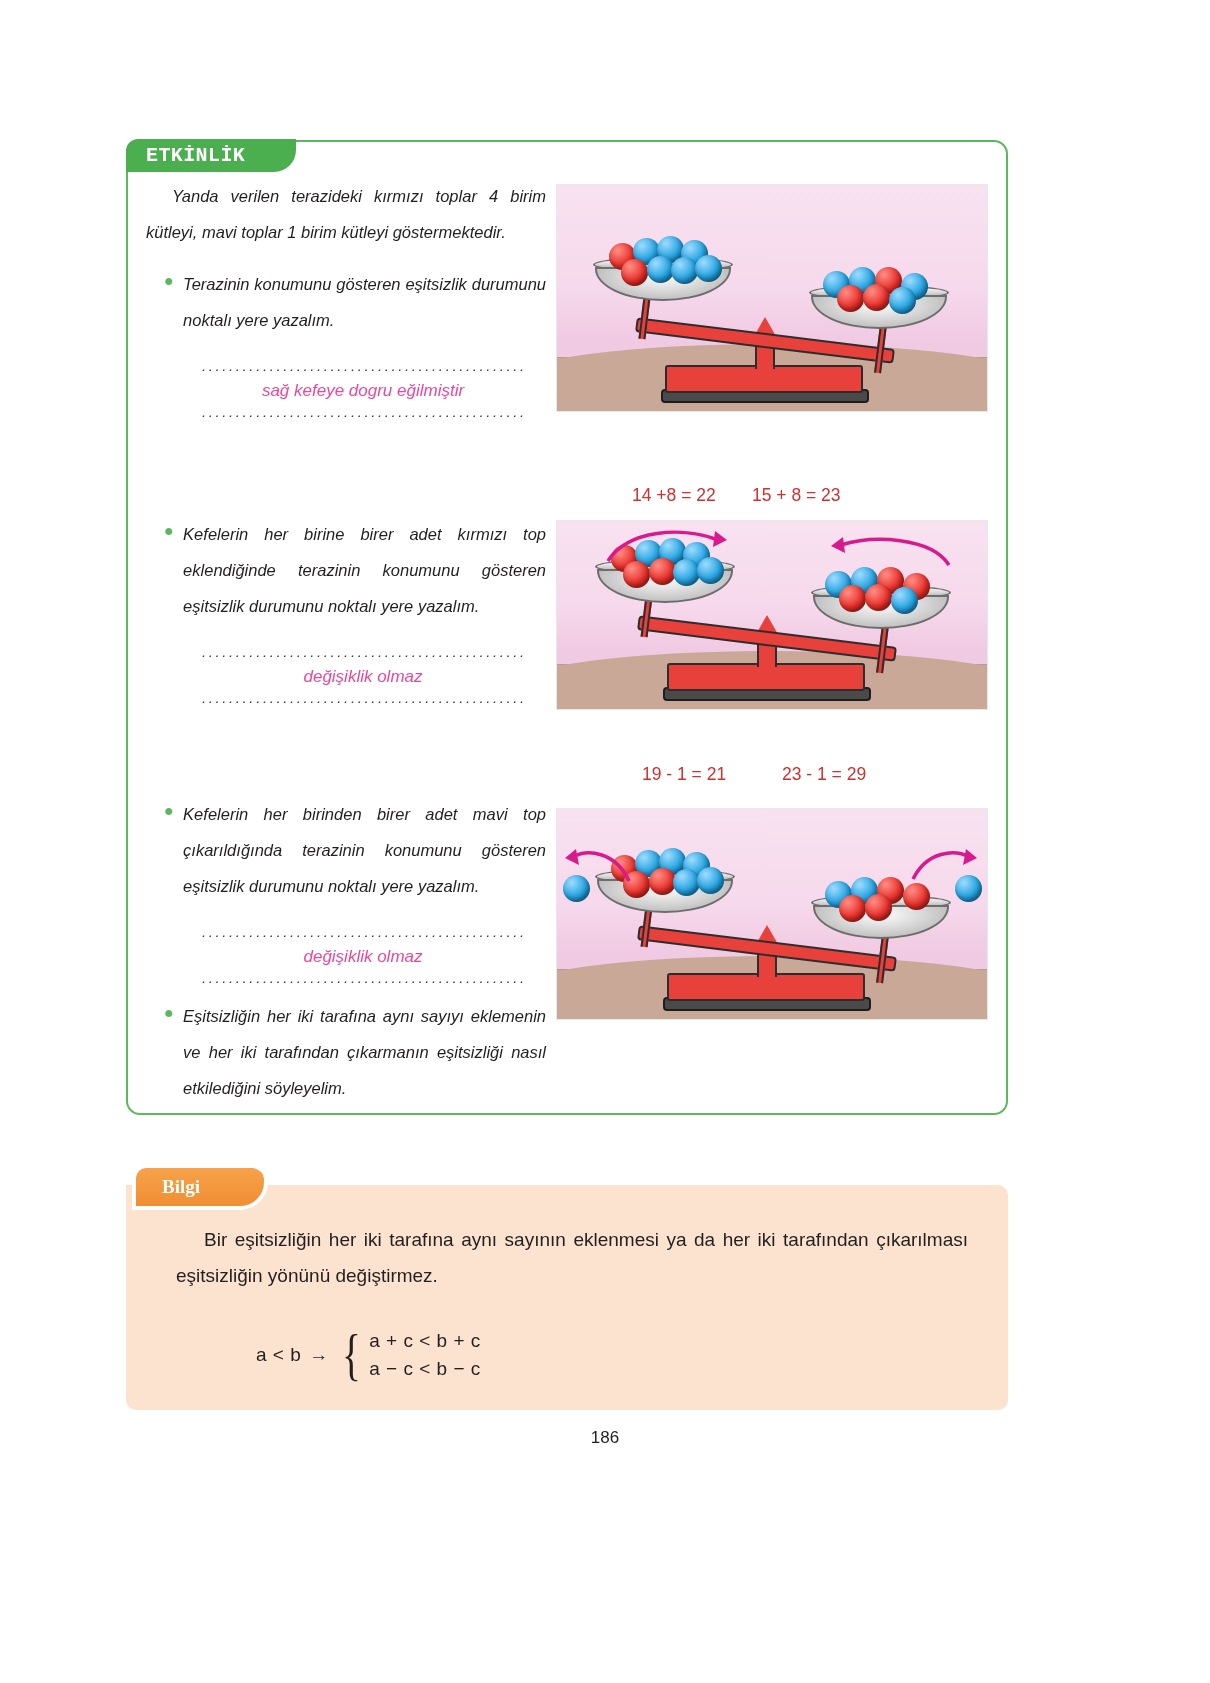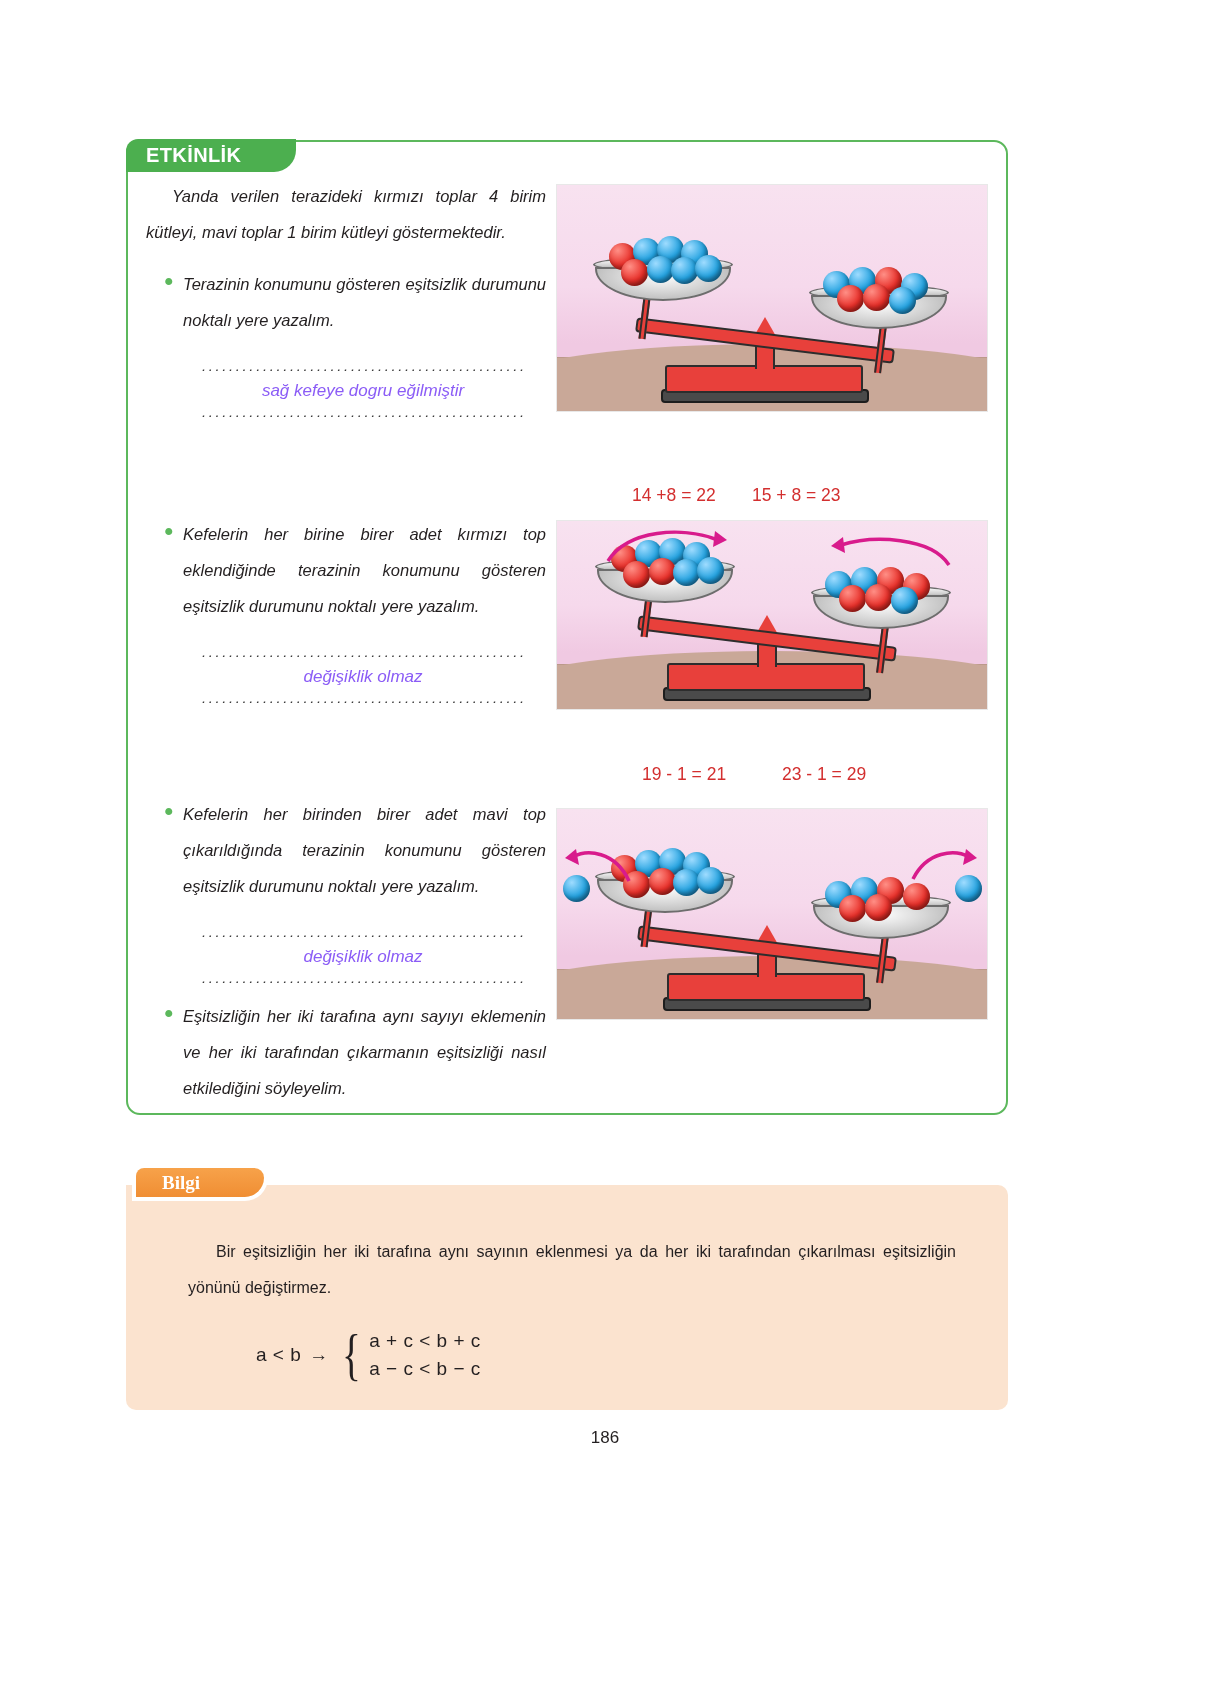--- a/index.html
+++ b/index.html
@@ -23,21 +23,21 @@
   .etkinlik-tab{
     position:absolute; left:126px; top:139px;
     width:170px; height:33px;
     background:#4caf4f;
     border-top-left-radius:12px;
     border-bottom-right-radius:22px;
     display:flex; align-items:center;
     padding-left:20px;
   }
   .etkinlik-tab span{
-    color:#ffffff; font-family:Liberation Sans, sans-serif;
+    color:#ffffff; font-family:Liberation Mono, monospace;
     font-weight:bold; font-size:20px; letter-spacing:.4px;
   }
 
   
   .text-col{
     position:absolute; left:146px; top:178px;
     width:400px;
     font-style:italic;
   }
   .para{
@@ -59,21 +59,21 @@
   }
 
   
   .answer-block{ position:relative; margin:16px 0 0 56px; width:322px; }
   .dots{
     font-size:15px; color:#3a3a3a; letter-spacing:2.6px;
     line-height:12px; white-space:nowrap; overflow:hidden;
     display:block; height:12px;
   }
   .answer-text{
-    color:#8b5cf6; font-size:17px; line-height:26px;
+    color:#ec4899; font-size:17px; line-height:26px;
     text-align:center; display:block;
   }
   .answer-block .dots.top{ margin-bottom:6px; }
   .answer-block .dots.bot{ margin-top:2px; }
 
   
   .eq-line{
     position:absolute;
     color:#d32f2f; font-size:17.5px; font-weight:400;
     white-space:nowrap;
@@ -154,39 +154,39 @@
   .bilgi-card{
     position:absolute; left:126px; top:1185px;
     width:882px; height:225px;
     background:#fbe3cf;
     border-top-right-radius:10px;
     border-bottom-right-radius:10px;
     border-bottom-left-radius:10px;
   }
   .bilgi-tab{
     position:absolute; left:136px; top:1168px;
-    width:128px; height:29px;
+    width:128px; height:38px;
     background:linear-gradient(180deg,#f7a24a 0%, #f08e33 100%);
     border-top-left-radius:10px;
     border-top-right-radius:12px;
     border-bottom-right-radius:24px;
     display:flex; align-items:center; padding-left:26px;
     box-shadow:0 0 0 4px #ffffff;
     text-align:center;
   }
   .bilgi-tab span{
     color:#ffffff; font-family:"Liberation Serif", serif;
     font-weight:bold; font-size:19px;
   }
   .bilgi-body{
     position:absolute; left:172px; top:1218px; width:800px;
   }
   .bilgi-p{
-    font-size:16px; color:#231f20; line-height:36px;
-    margin:16px; text-align:justify;
+    font-size:19px; color:#231f20; line-height:36px;
+    margin:4px; text-align:justify;
   }
   .bilgi-p.indent{ text-indent:28px; }
 
   .formula{
     position:absolute; left:256px; top:1330px;
     display:flex; align-items:center;
     font-size:19px; color:#231f20;
   }
   .formula .lhs{ margin-right:8px; letter-spacing:.5px; }
   .formula .arrow{ margin-right:10px; font-size:19px; }

